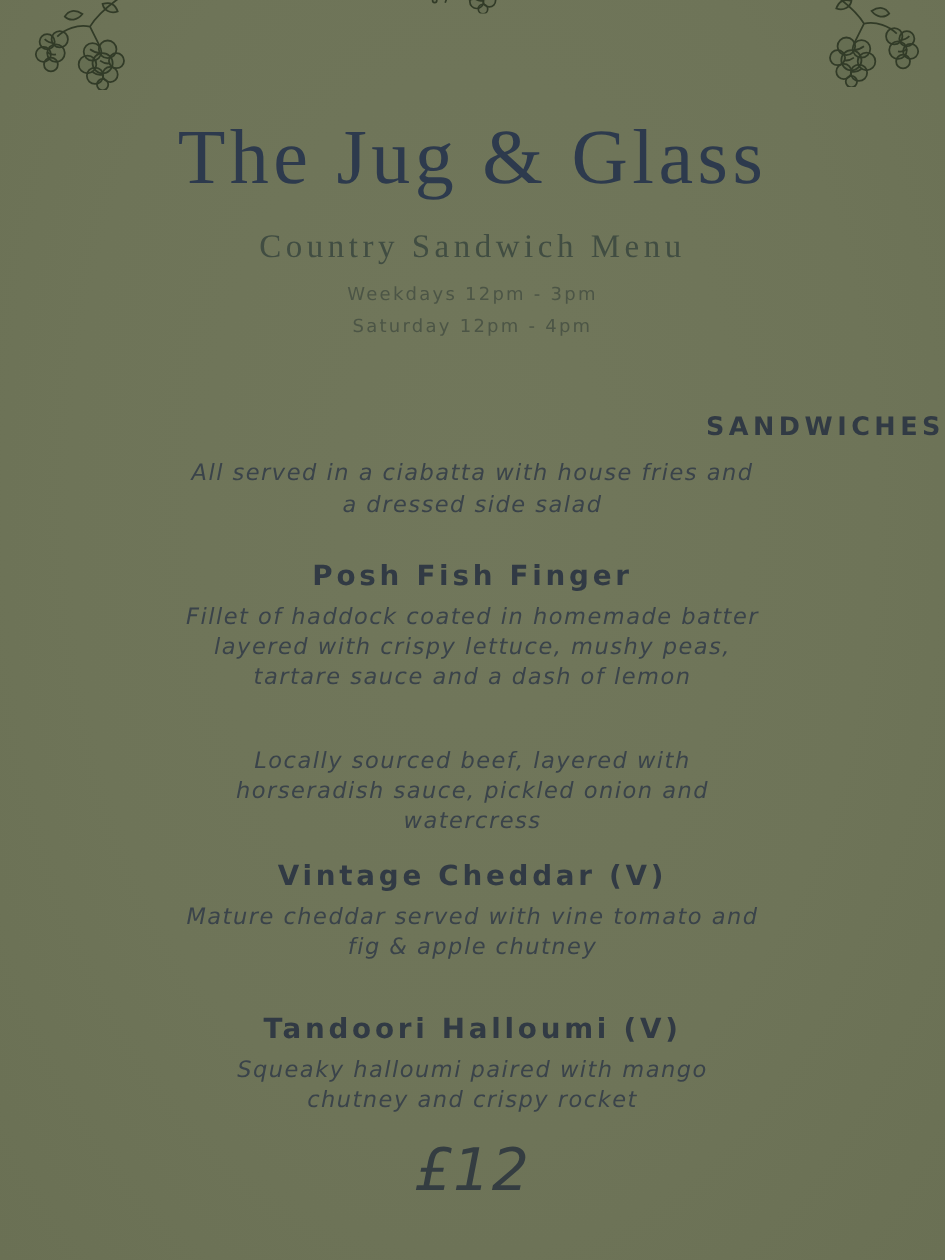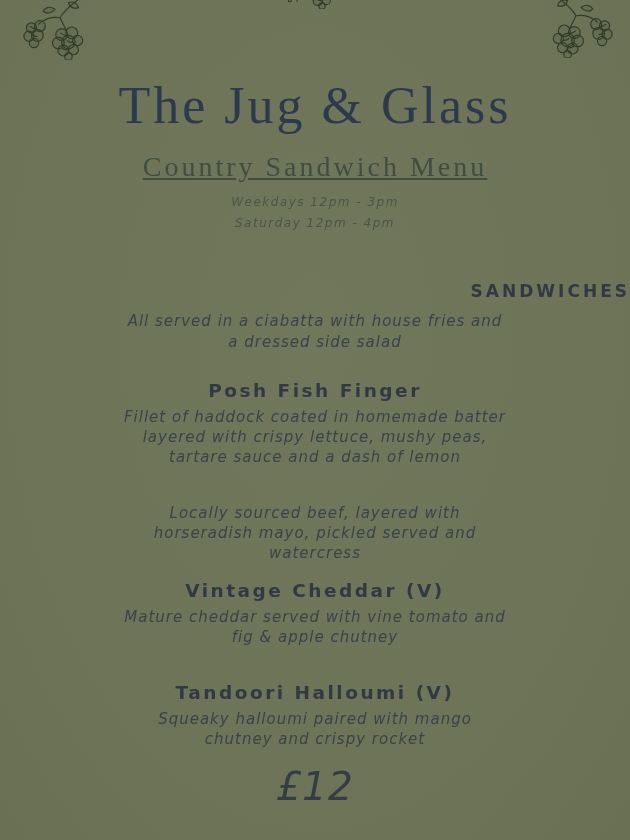--- a/index.html
+++ b/index.html
@@ -27,26 +27,25 @@
     font-weight: 400;
     font-size: 52px;
     line-height: 60px;
     letter-spacing: 3px;
     color: #2d3a4d;
   }
   .page-subtitle {
     margin-top: 15px;
     font-family: "Liberation Serif", "DejaVu Serif", serif;
     font-weight: 400;
-    font-size: 28px;
+    font-size: 22px;
     letter-spacing: 3px;
     color: #414d42;
-    text-decoration: underline;
-  }
-  .hours { margin-top: 9px; font-style: italic; }
+  }
+  .hours { margin-top: 9px; }
   .hours-line {
     font-size: 12px;
     line-height: 21px;
     letter-spacing: 1.5px;
     color: #4c5546;
   }
   .section-title {
     margin-top: 47px;
     font-size: 17px;
     font-weight: 700;
@@ -172,21 +171,21 @@
     <p class="item-desc">
       <span class="line">Fillet of haddock coated in homemade batter</span>
       <span class="line">layered with crispy lettuce, mushy peas,</span>
       <span class="line">tartare sauce and a dash of lemon</span>
     </p>
   </div>
 
   <div class="item item-beef">
     <p class="item-desc">
       <span class="line">Locally sourced beef, layered with</span>
-      <span class="line">horseradish mayo, pickled served and</span>
+      <span class="line">horseradish sauce, pickled onion and</span>
       <span class="line">watercress</span>
     </p>
   </div>
 
   <div class="item item-vintage">
     <h3 class="item-name">Vintage Cheddar (V)</h3>
     <p class="item-desc">
       <span class="line">Mature cheddar served with vine tomato and</span>
       <span class="line">fig &amp; apple chutney</span>
     </p>

